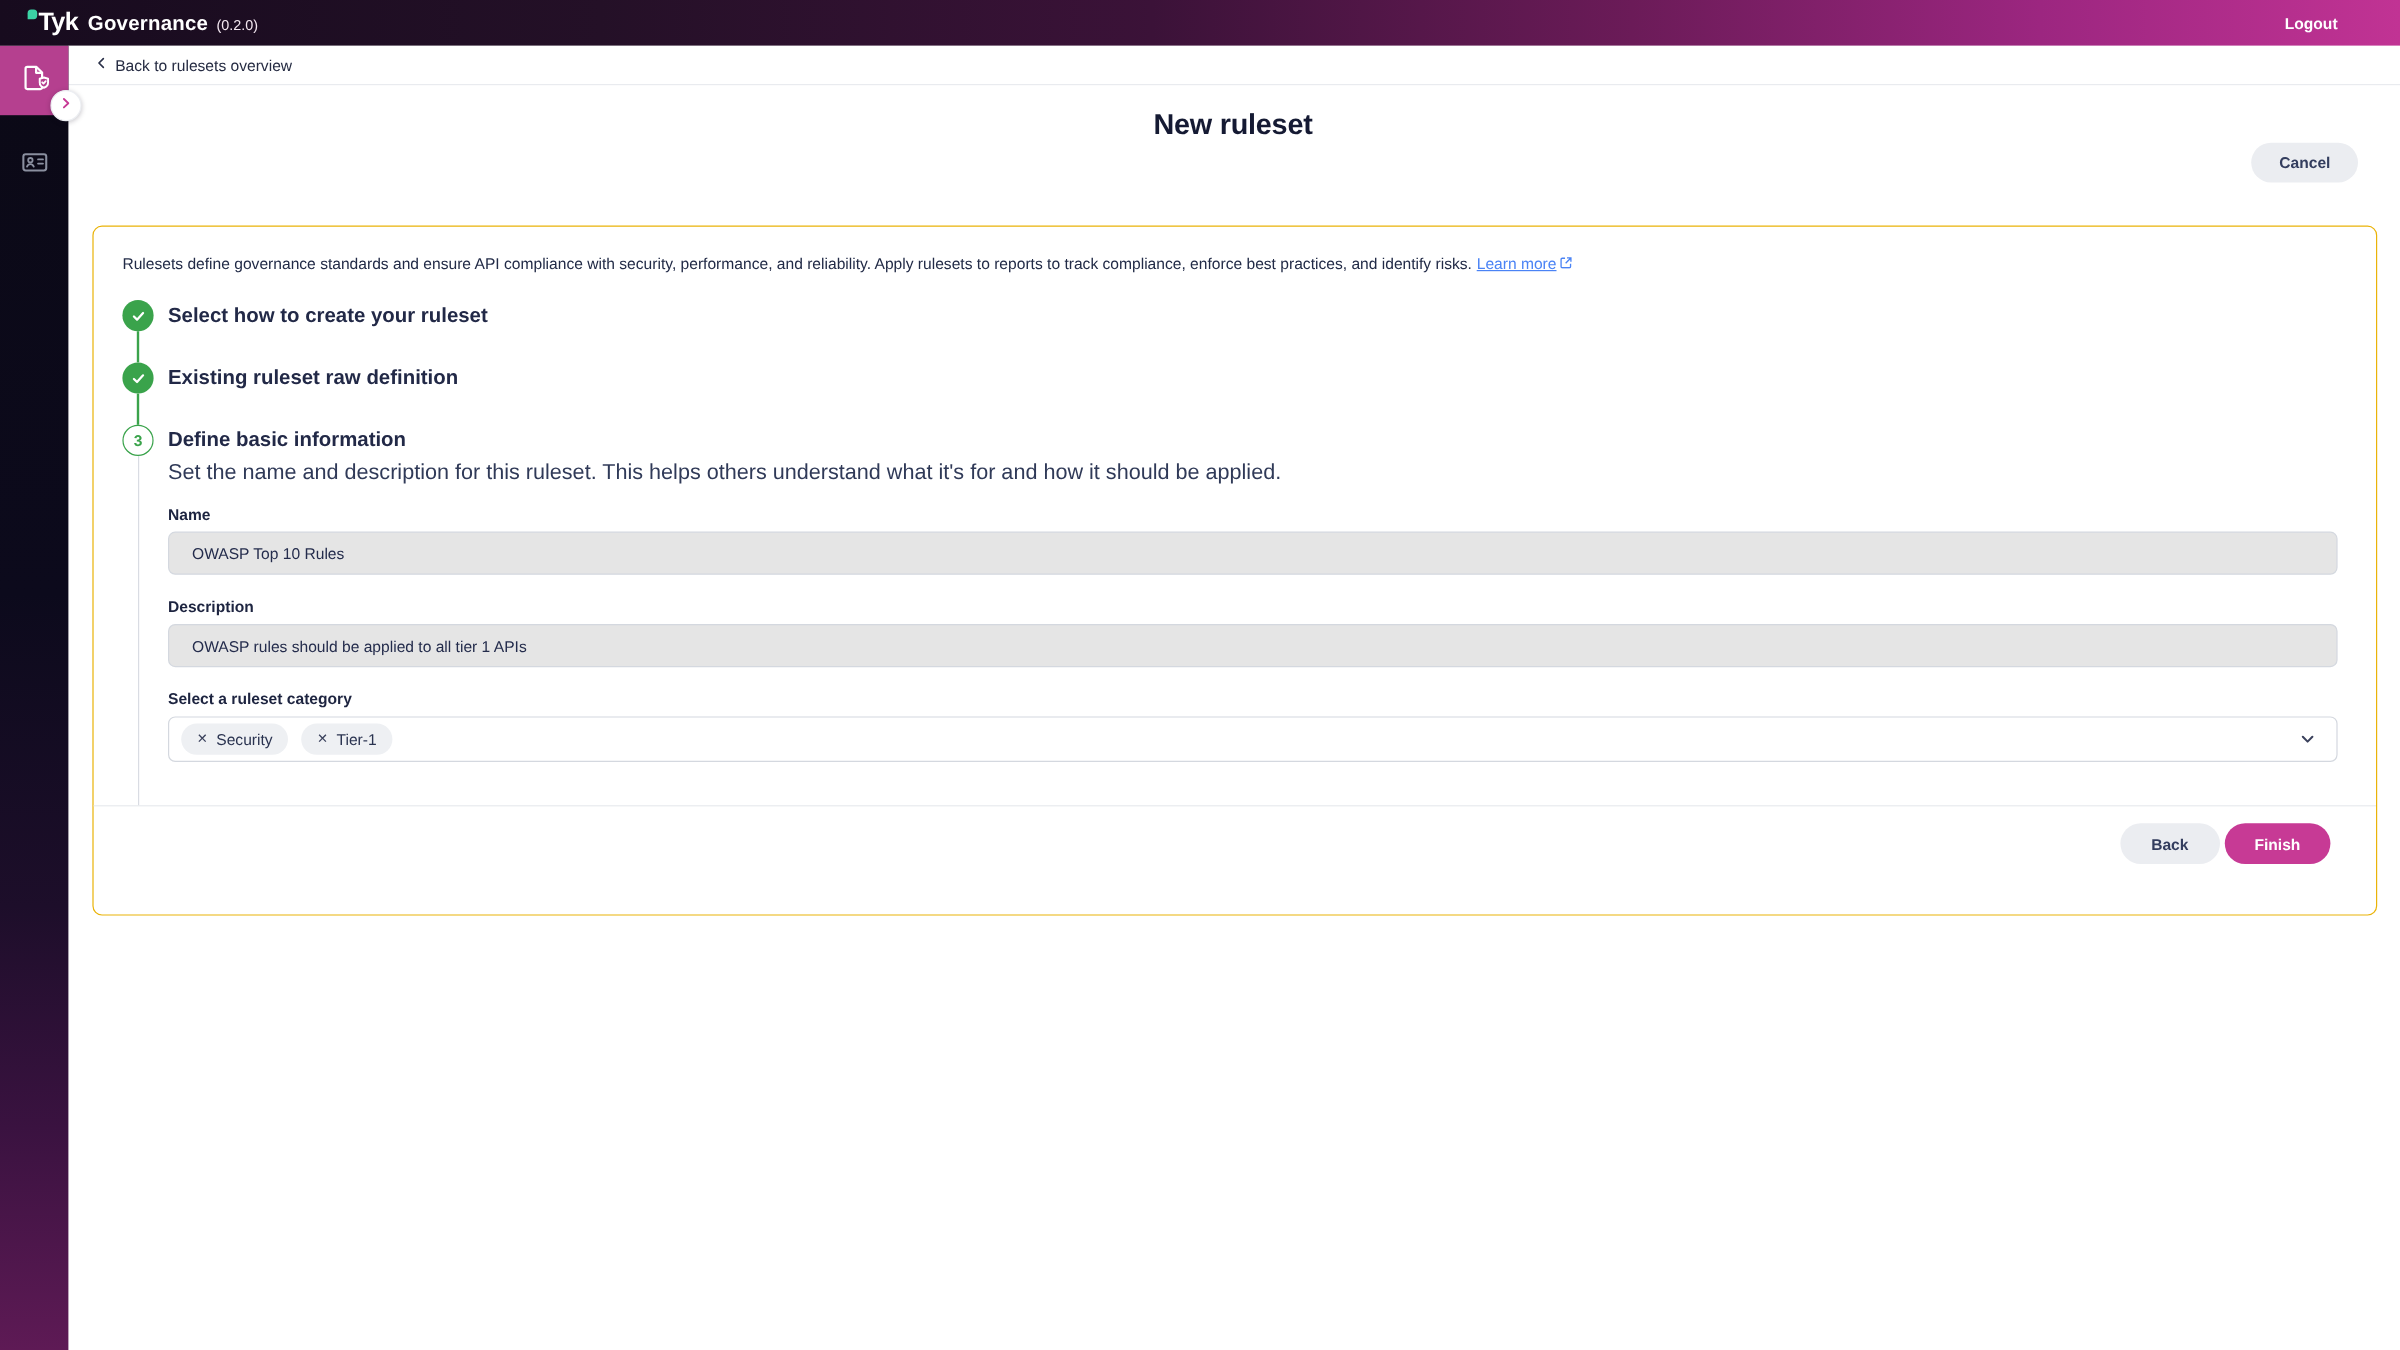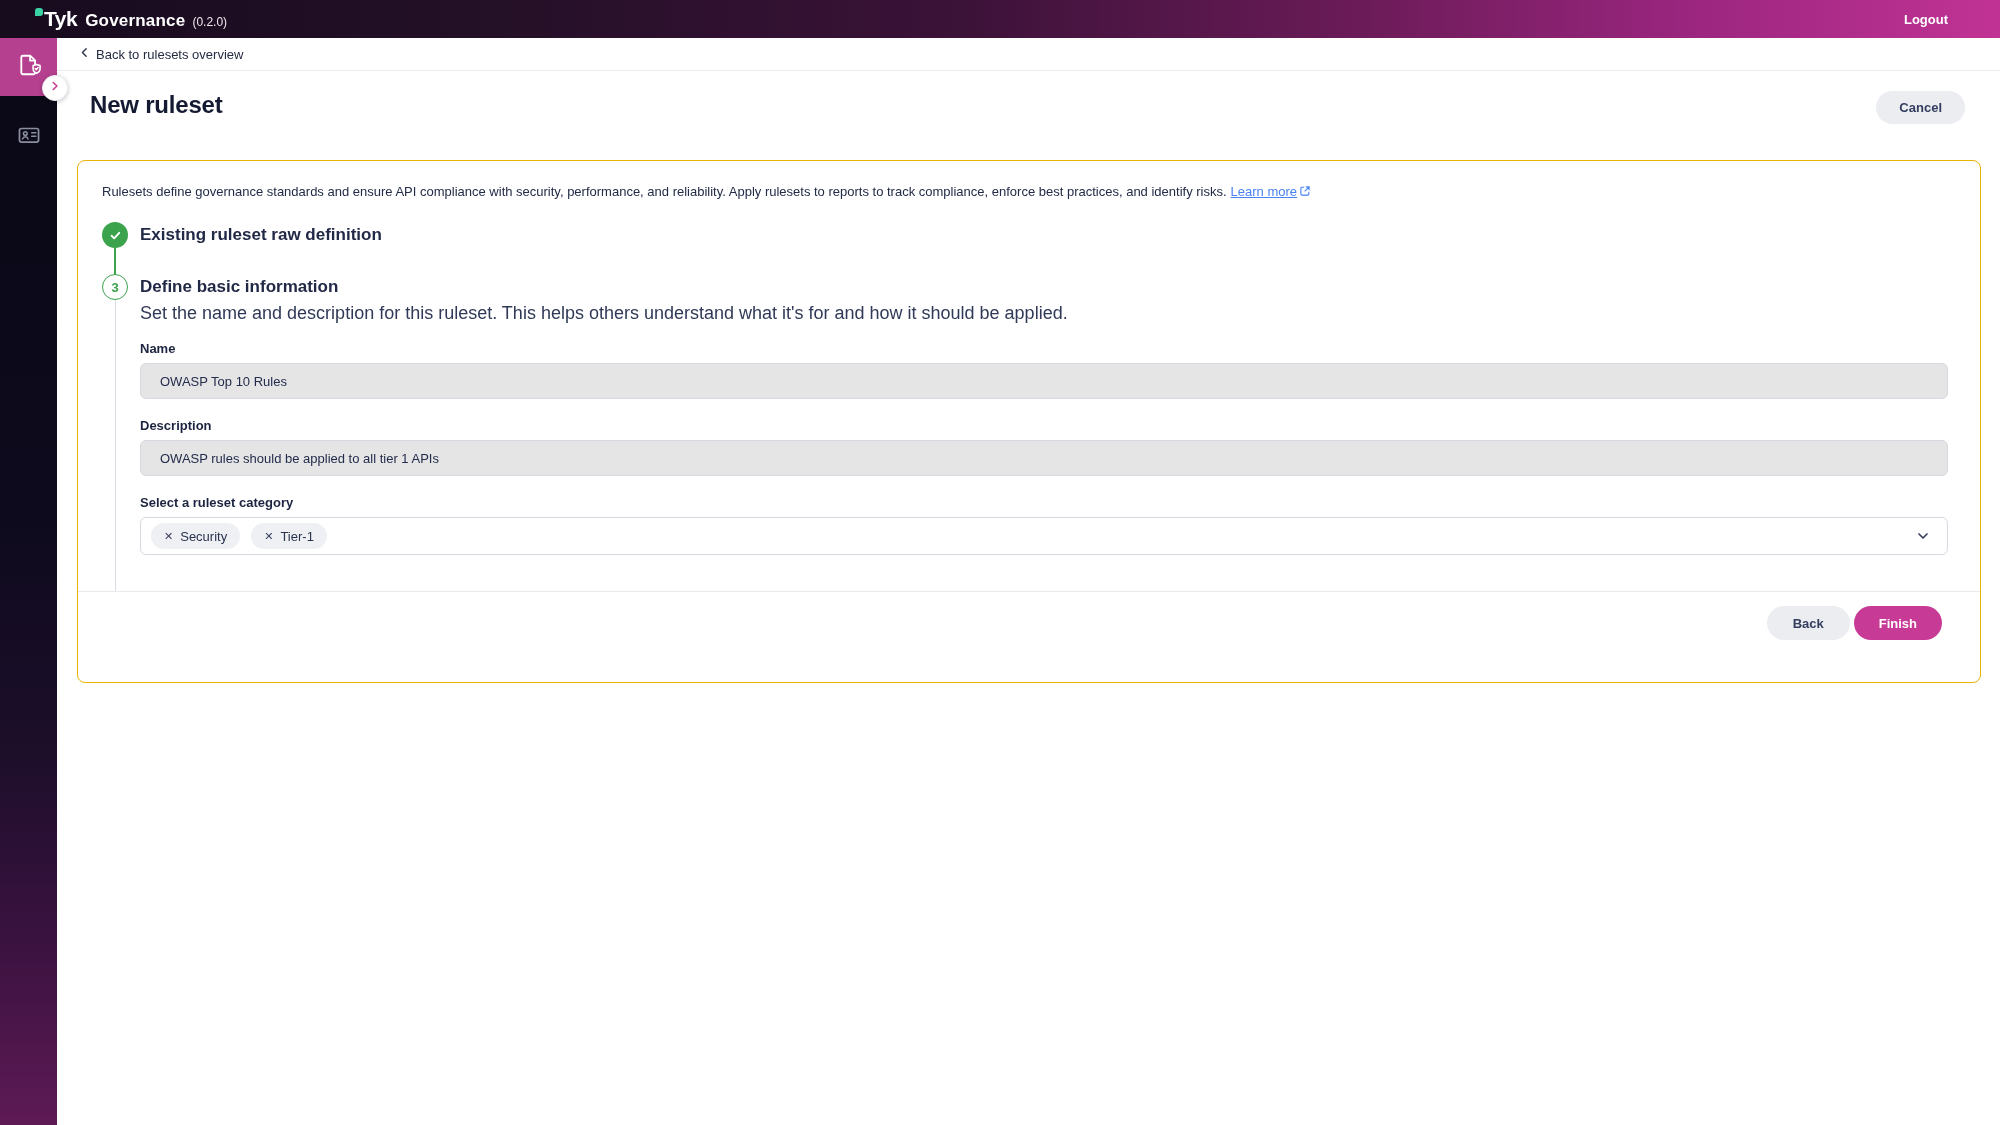--- a/index.html
+++ b/index.html
@@ -12,21 +12,21 @@
     color:#242c4c;
   }
 
   
   .topbar{
     position:absolute; top:0; left:0; width:2000px; height:38px;
     display:flex; align-items:center;
     background:linear-gradient(90deg,#170b1e 0%,#241027 25%,#3b1238 48%,#6b1b58 68%,#9c2680 85%,#c13394 100%);
     z-index:10;
   }
-  .brand{ display:flex; align-items:baseline; margin-left:44px; }
+  .brand{ display:flex; align-items:baseline; margin-left:32px; }
   .brand-mark{ position:relative; color:#fff; font-size:21px; font-weight:800; letter-spacing:-0.5px; }
   .brand-dot{ position:absolute; left:-9px; top:1px; width:8px; height:8px;
     background:#3bd3a5; border-radius:3px 3px 3px 0; }
   .brand-product{ color:#fff; font-size:17px; font-weight:700; margin-left:8px; letter-spacing:0.2px;}
   .brand-version{ color:#f2e6ef; font-size:12px; font-weight:400; margin-left:7px; }
   .logout{ margin-left:auto; margin-right:52px; color:#fff; font-size:13px; font-weight:700; cursor:pointer; }
 
   
   .sidebar{
     position:absolute; top:38px; left:0; width:57px; height:1087px;
@@ -45,21 +45,21 @@
   
   .main{ position:absolute; top:38px; left:57px; width:1943px; height:1087px; background:#fff; }
 
   .backbar{
     height:33px; display:flex; align-items:center; padding-left:21px;
     border-bottom:1px solid #e9ebef; background:#fff;
   }
   .back-link{ display:flex; align-items:center; gap:5px; font-size:13px; font-weight:500;
     color:#252b42; cursor:pointer; }
 
-  .header-row{ display:flex; align-items:flex-start; margin:20px 35px 0 33px; }
+  .header-row{ display:flex; align-items:center; margin:20px 35px 0 33px;flex-direction:column; }
   .page-title{ font-size:24px; font-weight:800; color:#151a33; letter-spacing:-0.2px; }
   .btn{ border:none; border-radius:17px; font-family:"Liberation Sans",sans-serif;
     font-size:13px; font-weight:600; cursor:pointer; }
   .btn-gray{ background:#ebedf1; color:#333d5e; height:33px; padding:0 23px; }
   .btn-cancel{ margin-left:auto; }
   .btn-pink{ background:#c73a95; color:#fff; height:34px; padding:0 25px; }
 
   
   .card{
     margin:36px 19px 0 20px; background:#fff;
@@ -179,20 +179,33 @@
 
   <div class="card">
 
     <p class="intro"><span>Rulesets define governance standards and ensure API compliance with security, performance, and reliability. Apply rulesets to reports to track compliance, enforce best practices, and identify risks.</span><span class="link"><span>Learn more</span><span class="ext-icon"><svg width="10" height="10" viewBox="0 0 10 10" fill="none">
               <path d="M4.2 1.2H1.9A1 1 0 0 0 .9 2.2v5.9a1 1 0 0 0 1 1h5.9a1 1 0 0 0 1-1V5.8" stroke="#4a83f5" stroke-width="1.1"></path>
               <path d="M5.8.9h3.3v3.3M9 1L4.7 5.3" stroke="#4a83f5" stroke-width="1.1"></path>
             </svg></span></span></p>
 
     <div class="stepper">
 
+      <div class="step">
+        <div class="rail">
+          <div class="circle done">
+            <svg width="13" height="13" viewBox="0 0 14 14" fill="none">
+              <path d="M2.8 7.3l2.8 2.8 5.4-6" stroke="#ffffff" stroke-width="2" stroke-linecap="round" stroke-linejoin="round"></path>
+            </svg>
+          </div>
+          <div class="rail-line"></div>
+        </div>
+        <div class="step-body step-gap">
+          <div class="step-title">Select how to create your ruleset</div>
+        </div>
+      </div>
 
       <div class="step">
         <div class="rail">
           <div class="circle done">
             <svg width="13" height="13" viewBox="0 0 14 14" fill="none">
               <path d="M2.8 7.3l2.8 2.8 5.4-6" stroke="#ffffff" stroke-width="2" stroke-linecap="round" stroke-linejoin="round"></path>
             </svg>
           </div>
           <div class="rail-line"></div>
         </div>

